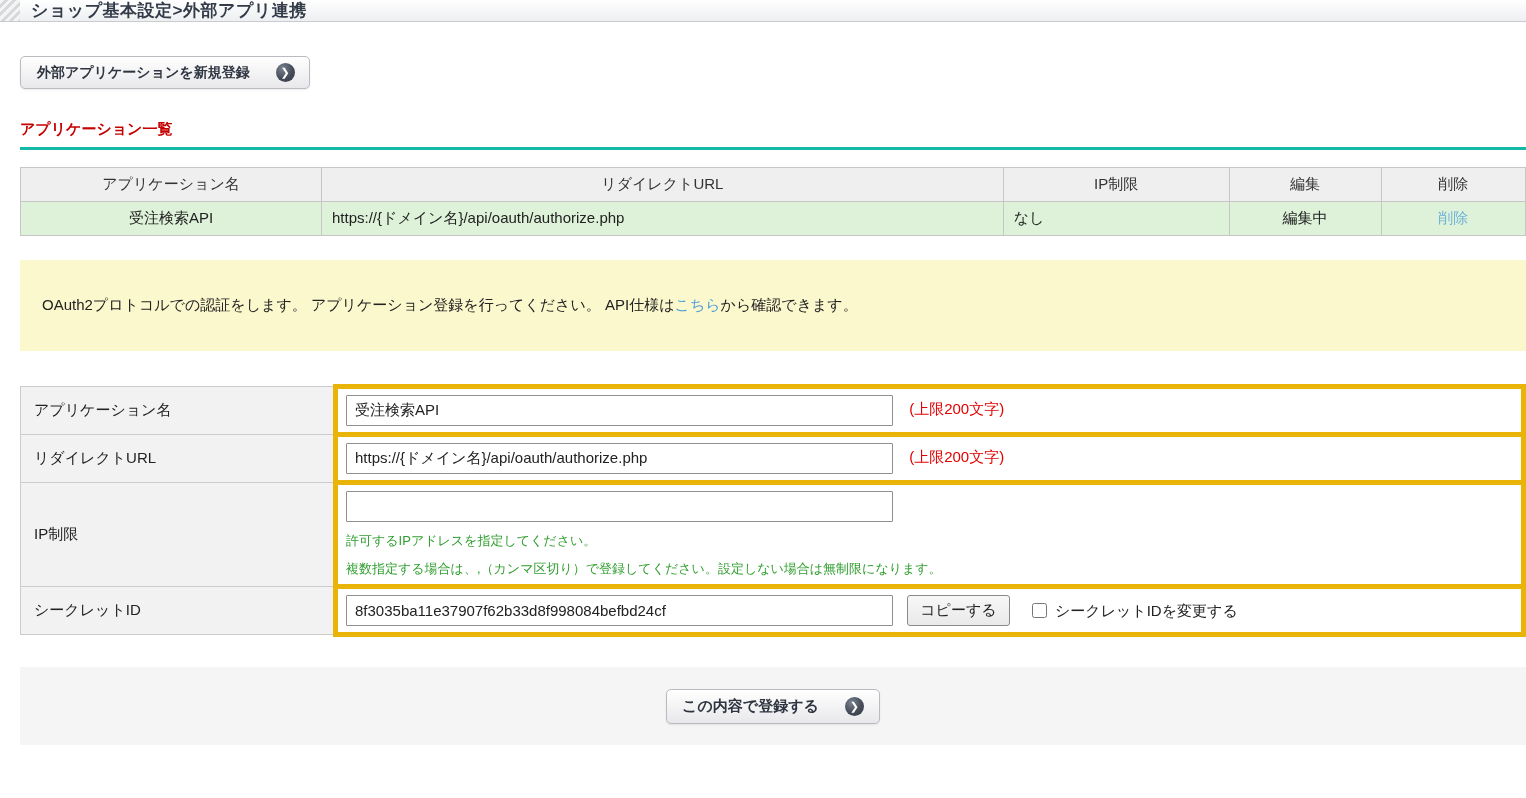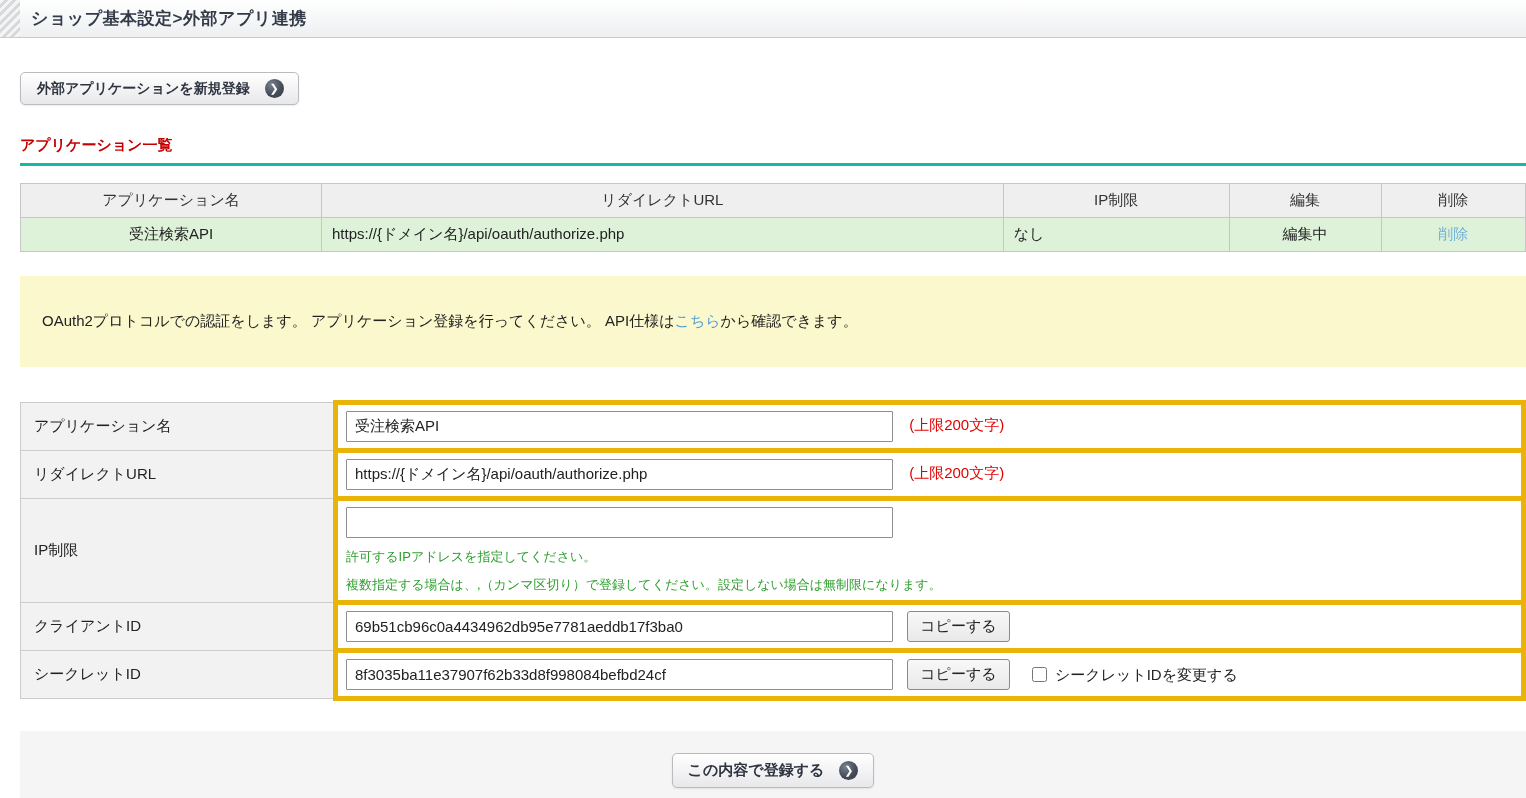--- a/index.html
+++ b/index.html
@@ -5,35 +5,35 @@
   * { box-sizing: border-box; }
   html,body { margin:0; padding:0; }
   body {
     width:1526px; height:798px; background:#ffffff; overflow:hidden;
     font-family:"Liberation Sans","DejaVu Sans",sans-serif;
     font-size:15px; color:#222;
   }
 
   
   .page-header {
-    height:38px; display:flex; align-items:center;
+    height:22px; display:flex; align-items:center;
     background:linear-gradient(#ffffff,#edeff1);
     border-bottom:1px solid #c8cbd0;
   }
   .header-stripe {
     width:20px; align-self:stretch; margin-right:11px;
     background:repeating-linear-gradient(135deg,#f3f4f5 0 3px,#d6d8da 3px 6px);
   }
   .page-title { font-size:17px; font-weight:bold; color:#333b49; letter-spacing:0.5px; }
 
   .content { margin-left:20px; }
 
   
   .pill-btn {
-    display:inline-flex; align-items:center; gap:15px;
+    display:inline-flex; align-items:center; gap:26px;
     padding:6px 14px 6px 16px;
     background:linear-gradient(#ffffff,#e8e8eb);
     border:1px solid #b8bbc0; border-radius:5px;
     box-shadow:0 1px 2px rgba(0,0,0,0.08);
     font-size:14px; font-weight:bold; color:#2f3540; cursor:pointer;
     font-family:inherit;
   }
   .arrow-circle {
     width:19px; height:19px; border-radius:50%; flex:0 0 auto;
     background:radial-gradient(circle at 35% 30%, #79818f 0%, #454c59 55%, #343a45 100%);
@@ -174,27 +174,20 @@
       </tr>
       <tr>
         <th>IP制限</th>
         <td>
           <input type="text" class="text-input" value="" style="">
           <div class="help-text">許可するIPアドレスを指定してください。</div>
           <div class="help-text">複数指定する場合は、,（カンマ区切り）で登録してください。設定しない場合は無制限になります。</div>
         </td>
       </tr>
       <tr>
-        <th>クライアントID</th>
-        <td>
-          <input type="text" class="text-input" value="69b51cb96c0a4434962db95e7781aeddb17f3ba0" style="">
-          <button class="copy-btn">コピーする</button>
-        </td>
-      </tr>
-      <tr>
         <th>シークレットID</th>
         <td>
           <input type="text" class="text-input" value="8f3035ba11e37907f62b33d8f998084befbd24cf" style="">
           <button class="copy-btn">コピーする</button>
           <label class="chk-wrap">
             <input type="checkbox" style="">
             <span>シークレットIDを変更する</span>
           </label>
         </td>
       </tr>

